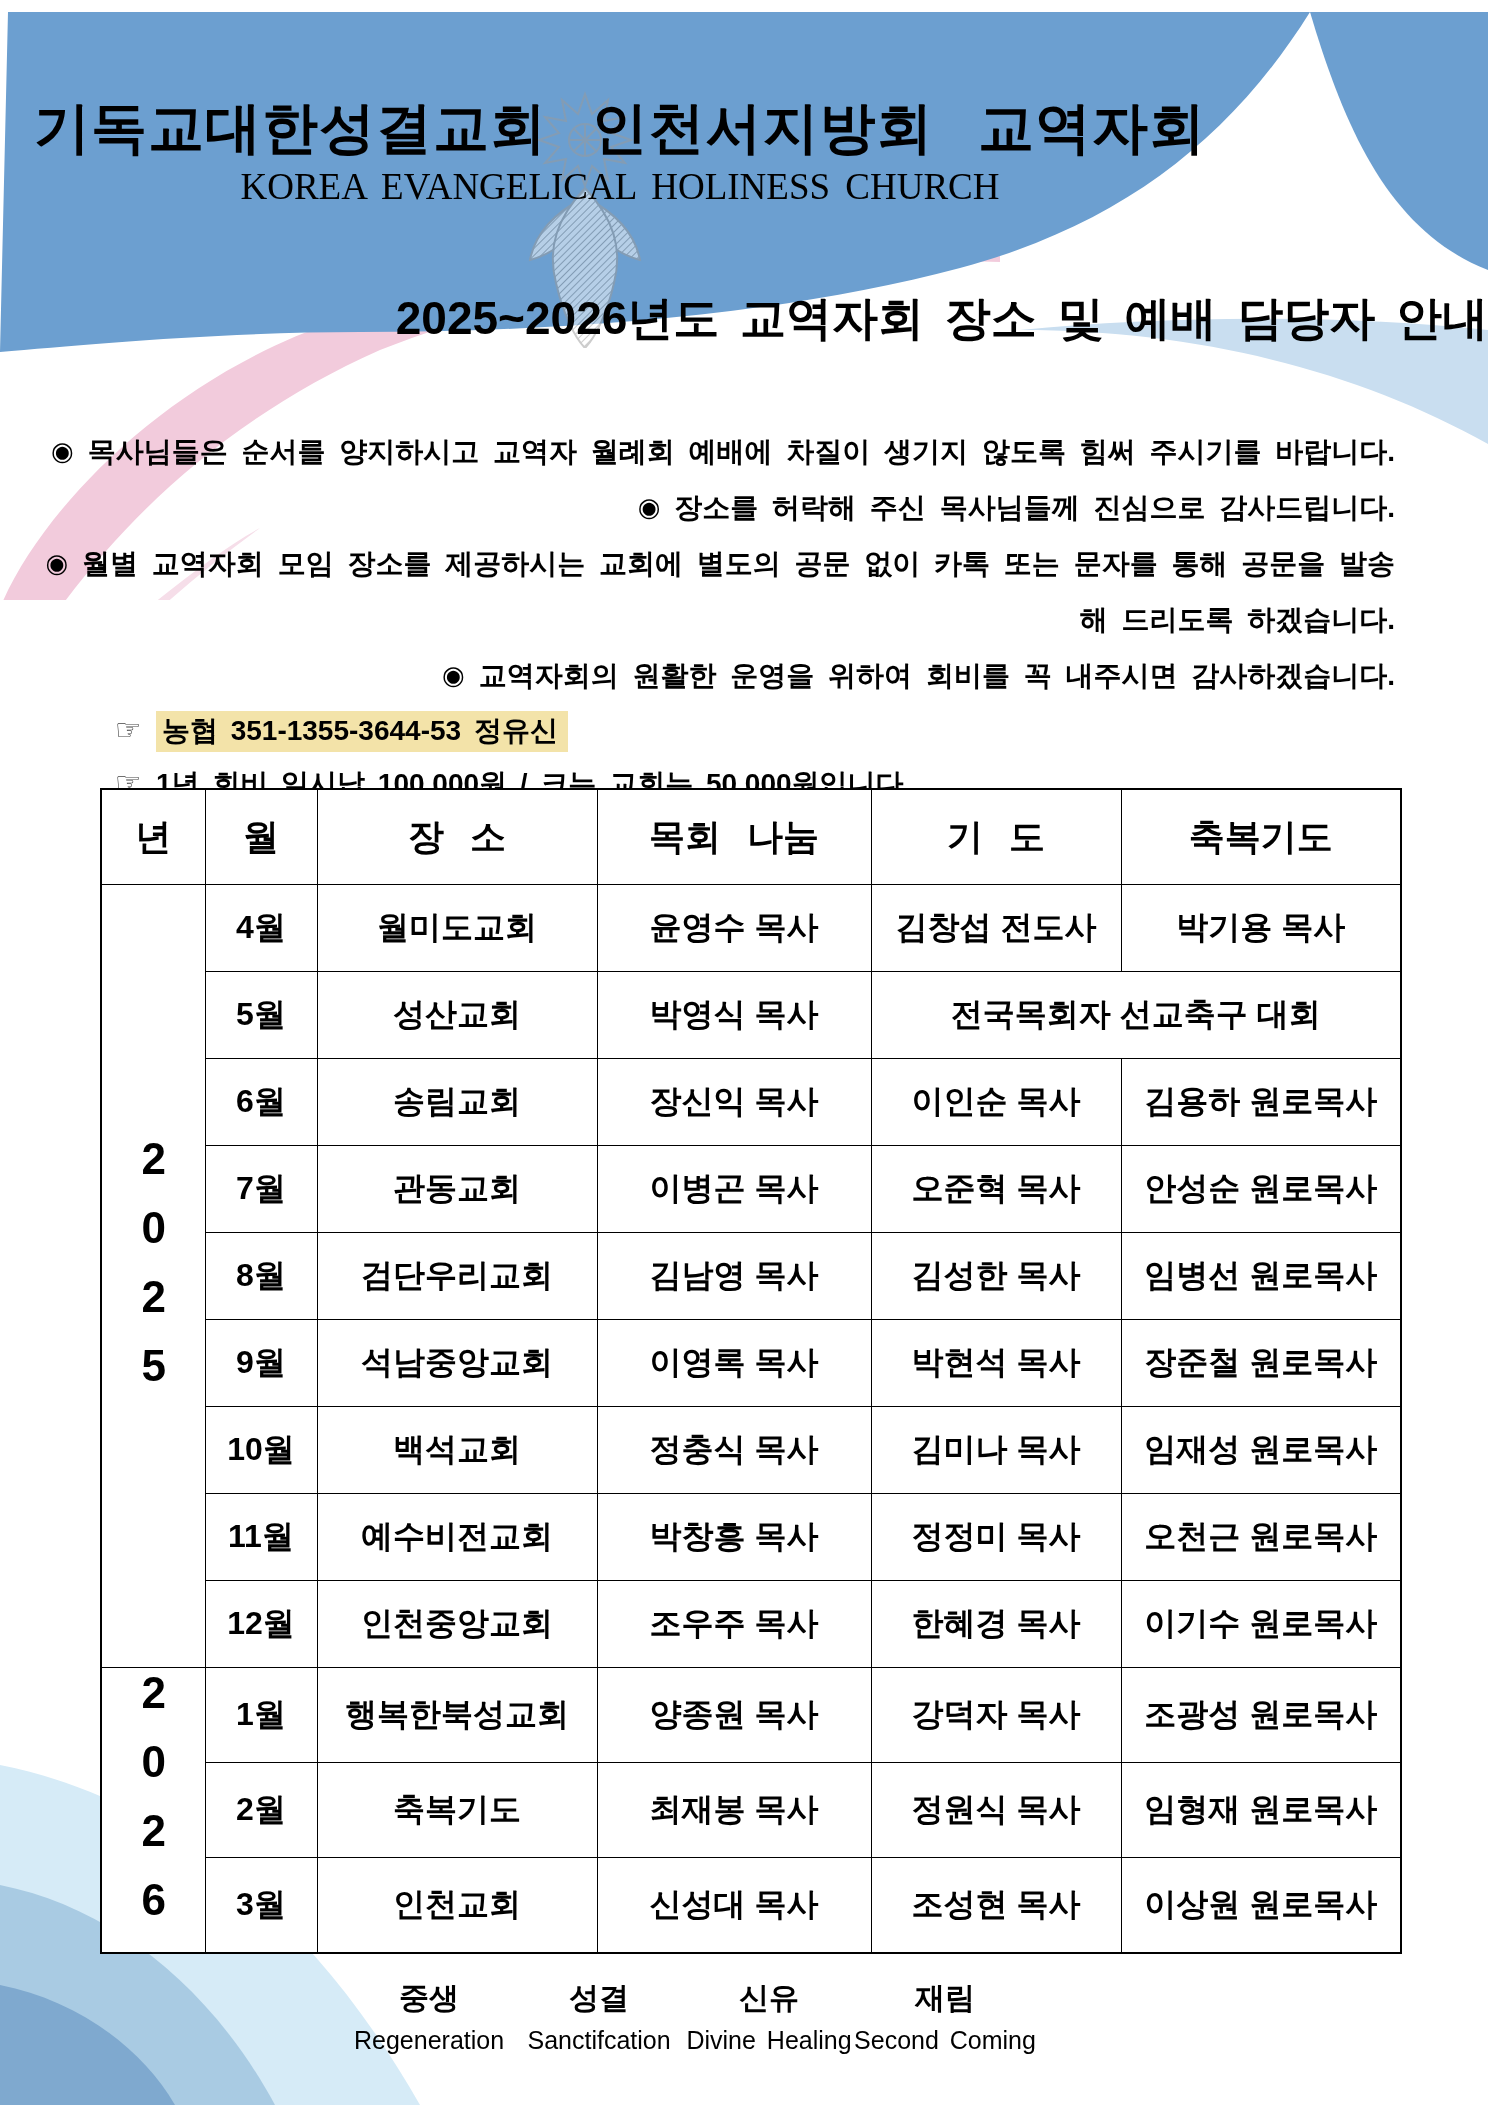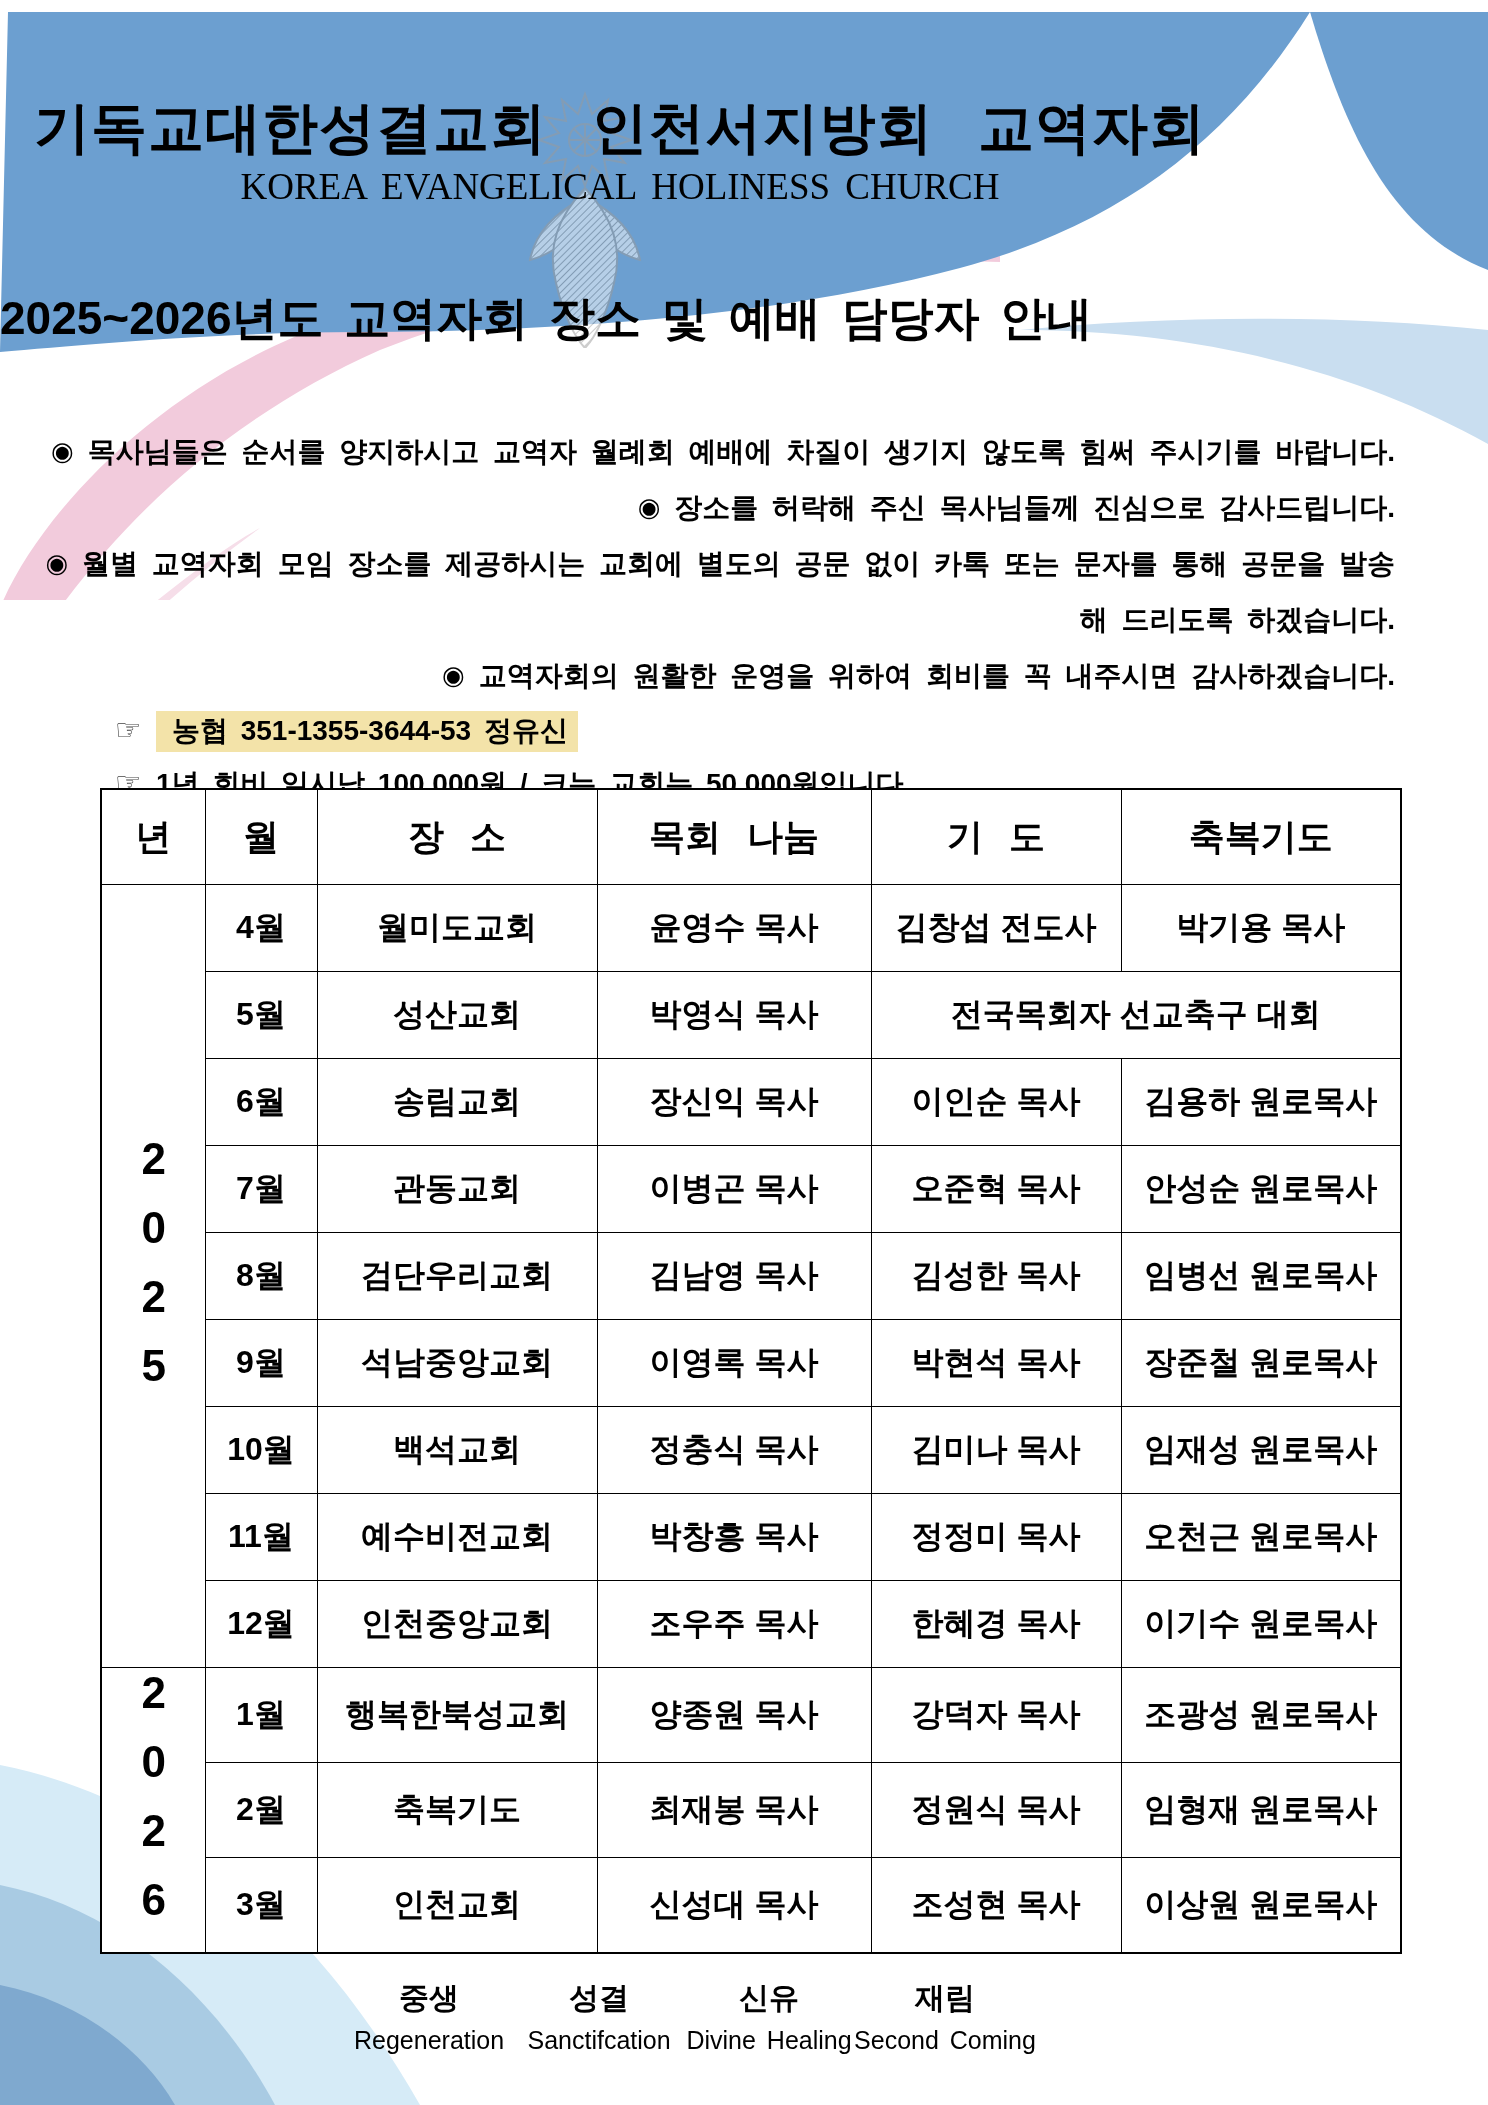--- a/index.html
+++ b/index.html
@@ -16,33 +16,33 @@
   .title-block { position:absolute; top:92px; left:0; width:1240px; text-align:center; z-index:2; }
   .doc-title {
     margin:0; font-size:56px; line-height:72px; font-weight:800;
     letter-spacing:1px; word-spacing:28px; color:#000;
   }
   .doc-subtitle {
     margin:0; font-family:"Liberation Serif","DejaVu Serif",serif;
     font-size:37px; line-height:46px; font-weight:400; letter-spacing:0px; word-spacing:6px;
   }
   .section-title {
-    position:absolute; top:288px; left:0; width:1488px; text-align:left; z-index:2;
+    position:absolute; top:288px; left:0; width:1488px; text-align:right; z-index:2;
     margin:0; font-size:46px; font-weight:800; word-spacing:8px; letter-spacing:0px;
   }
   
   .bullets { position:absolute; top:424px; left:45px; width:1350px; z-index:2; }
   .bullet-line {
     margin:0; font-size:28px; line-height:56px; font-weight:700;
     word-spacing:6px; letter-spacing:0px; text-align:right;
   }
   .bullet-mark { font-size:26px; margin-right:14px; position:relative; top:-1px; }
   .note-line { margin:0; padding-left:70px; font-size:28px; line-height:52px; font-weight:700; word-spacing:5px; }
   .note-mark { font-size:30px; margin-right:14px; color:#444; }
-  .hl { background:#f3e3a9; padding:4px 10px 6px 16px; }
+  .hl { background:#f3e3a9; padding:4px 10px 6px 6px; }
   
   .schedule { position:absolute; top:788px; left:100px; z-index:2; border-collapse:collapse; table-layout:fixed; }
   .schedule th, .schedule td { border:1.6px solid #000; text-align:center; vertical-align:middle; padding:0; }
   .schedule { border:2.5px solid #000; }
   .schedule th {
     height:94px; font-size:36px; font-weight:800; word-spacing:16px; background:#fff;
   }
   .schedule td { height:86px; font-size:32px; font-weight:700; background:#fff; }
   .col-year { width:104px; } .col-month { width:112px; } .col-place { width:280px; }
   .col-sharing { width:274px; } .col-prayer { width:250px; } .col-bened { width:280px; }

